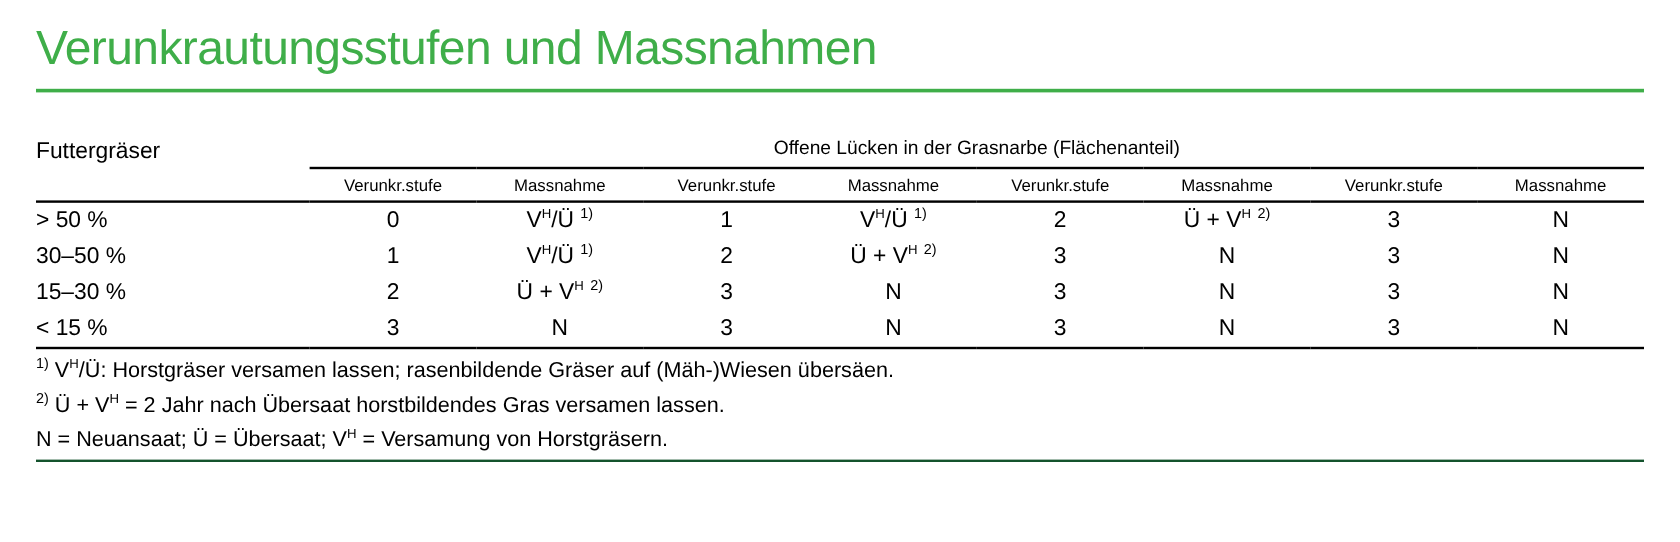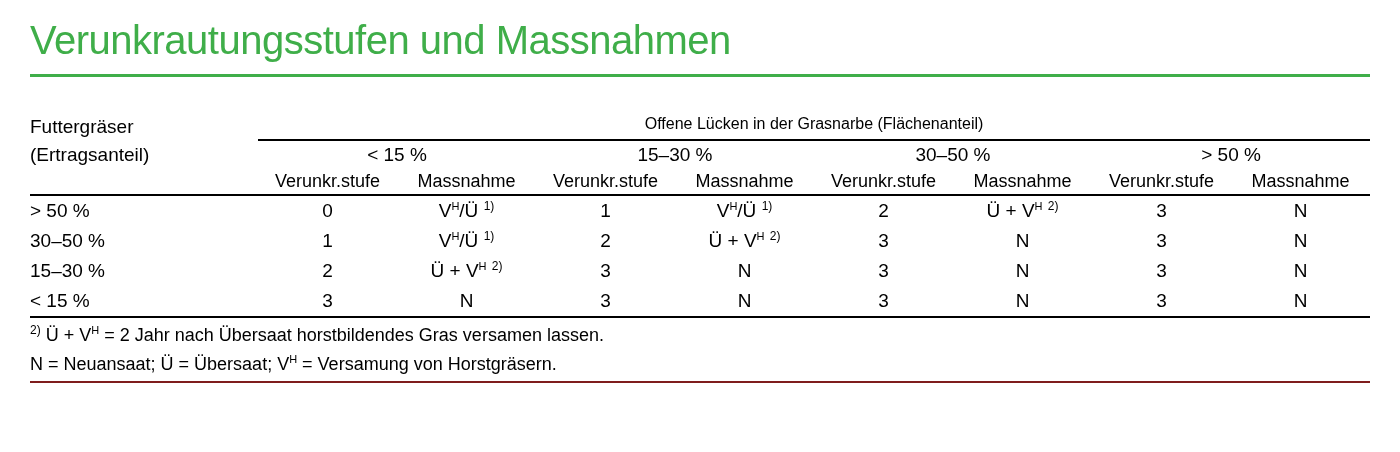--- a/index.html
+++ b/index.html
@@ -71,21 +71,21 @@
     line-height: 30px;
     border-bottom: 2px solid #000;
     padding-bottom: 1px;
   }
   .grouplabel-row td {
     padding-top: 4px;
     padding-bottom: 4px;
   }
   .subhead td {
     text-align: center;
-    font-size: 18px;
+    font-size: 14px;
     line-height: 26px;
     padding-bottom: 2px;
   }
   .rule-under-sub td {
     border-bottom: 2px solid #000;
     height: 0;
     line-height: 0;
     font-size: 0;
   }
   .datarow td {
@@ -112,21 +112,21 @@
   .notes {
     width: 1340px;
     margin-top: 3px;
     font-size: 18px;
     line-height: 29px;
   }
   .note {
     white-space: nowrap;
   }
   .note-last {
-    border-bottom: 2px solid #7f1d1d;
+    border-bottom: 2px solid #14532d;
     padding-bottom: 2px;
   }
   .nowrap { white-space: nowrap; }
 </style>
 </head>
 <body>
 
 <div class="page">
 
   <h1 class="title">Verunkrautungsstufen und Massnahmen</h1>
@@ -141,27 +141,20 @@
         <col style="width:139px">
       <col style="width:139px">
         <col style="width:139px">
       <col style="width:139px">
         <col style="width:139px">
     </colgroup>
     <tbody>
       <tr>
         <td class="col-head">Futtergräser</td>
         <td class="spanhead" colspan="8">Offene Lücken in der Grasnarbe (Flächenanteil)</td>
-      </tr>
-      <tr class="grouplabel-row">
-        <td class="col-head">(Ertragsanteil)</td>
-        <td class="group-head" colspan="2">&lt; 15 %</td>
-        <td class="group-head" colspan="2">15–30 %</td>
-        <td class="group-head" colspan="2">30–50 %</td>
-        <td class="group-head" colspan="2">&gt; 50 %</td>
       </tr>
       <tr class="subhead">
         <td></td>
         <td>Verunkr.stufe</td>
         <td>Massnahme</td>
         <td>Verunkr.stufe</td>
         <td>Massnahme</td>
         <td>Verunkr.stufe</td>
         <td>Massnahme</td>
         <td>Verunkr.stufe</td>
@@ -216,20 +209,24 @@
         <td>3</td>
         <td><span class="nowrap"><span>N</span><sup></sup><span></span><sup class="sup-small"></sup></span></td>
         <td>3</td>
         <td><span class="nowrap"><span>N</span><sup></sup><span></span><sup class="sup-small"></sup></span></td>
       </tr>
     </tbody>
   </table>
 
   <div class="notes">
     <div class="note">
+      <sup class="sup-small">1)</sup>
+      <span>V</span><sup>H</sup><span>/Ü: Horstgräser versamen lassen; rasenbildende Gräser auf (Mäh-)Wiesen übersäen.</span>
+    </div>
+    <div class="note">
       <sup class="sup-small">2)</sup>
       <span>Ü + V</span><sup>H</sup><span> = 2 Jahr nach Übersaat horstbildendes Gras versamen lassen.</span>
     </div>
     <div class="note note-last">
       <span>N = Neuansaat; Ü = Übersaat; V</span><sup>H</sup><span> = Versamung von Horstgräsern.</span>
     </div>
   </div>
 
 </div>
 

